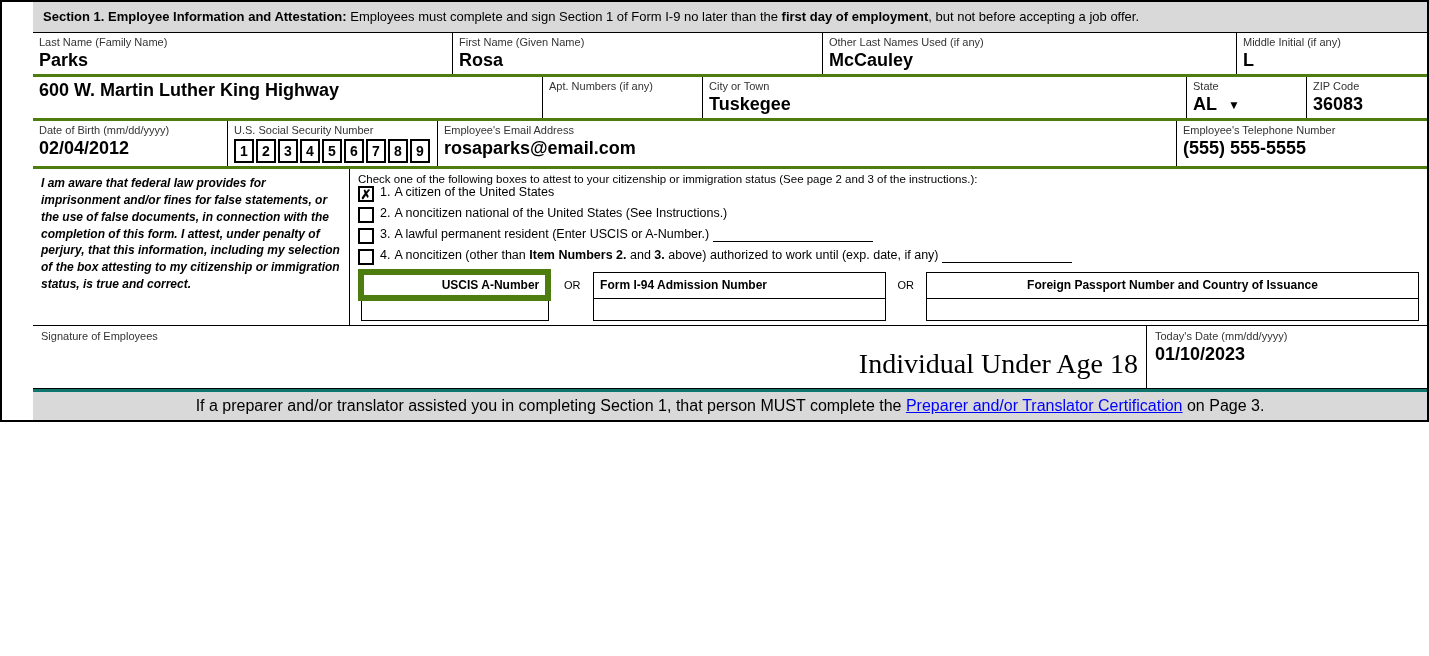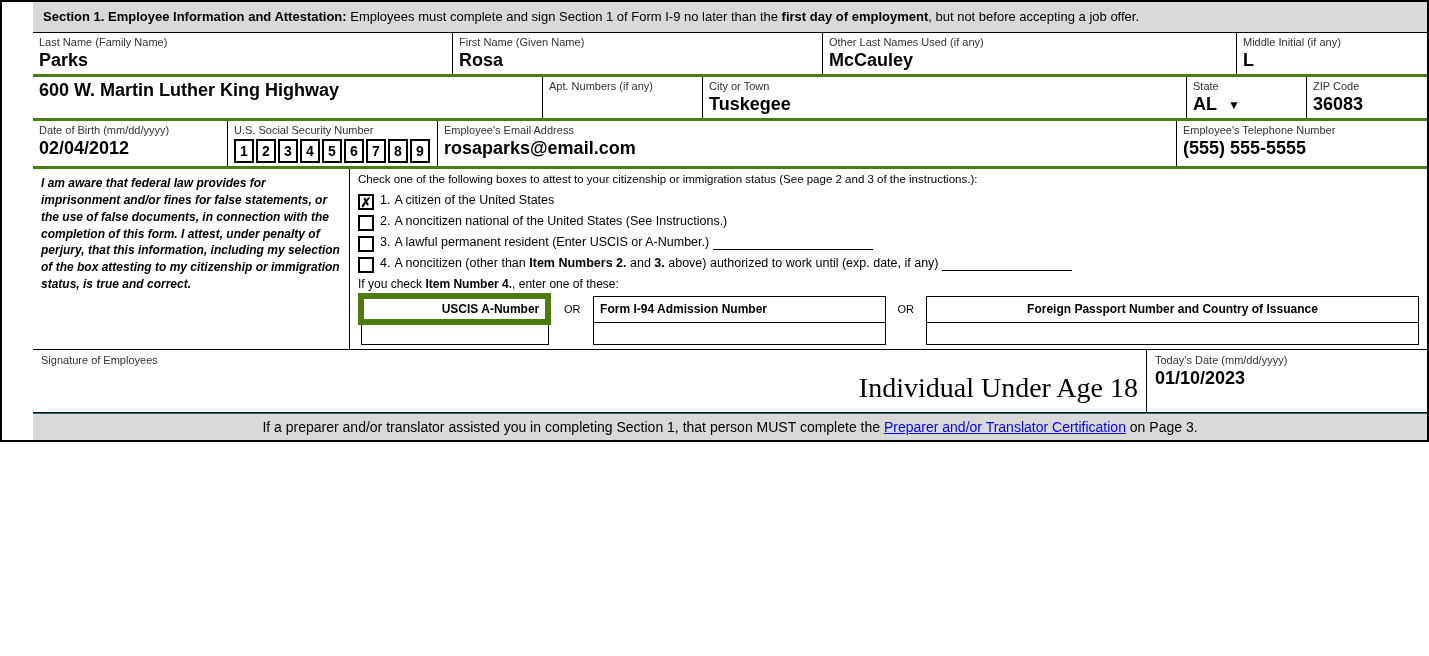--- a/index.html
+++ b/index.html
@@ -29,33 +29,33 @@
     .row3 .cell-email { flex: 1; }
     .row3 .cell-phone { flex: 0 0 250px; }
     
     .ssn-boxes { display: flex; gap: 2px; margin-top: 3px; }
     .ssn-box { width: 20px; height: 24px; border: 2px solid #000; display: flex; align-items: center; justify-content: center; font-size: 14px; font-weight: bold; }
     
     .row4 { border-bottom: 1px solid #000; }
     .row4-inner { display: flex; }
     .cell-legal { flex: 0 0 317px; border-right: 1px solid #000; padding: 6px 8px; font-size: 12px; font-style: italic; font-weight: bold; line-height: 1.4; }
     .cell-checkboxes { flex: 1; padding: 4px 8px; }
-    .checkbox-header { font-size: 11.5px; margin-bottom: 8px; }
+    .checkbox-header { font-size: 11.5px; margin-bottom: 0; }
     .checkbox-item { display: flex; align-items: flex-start; margin-bottom: 4px; font-size: 12.5px; }
     .checkbox-box { width: 16px; height: 16px; border: 2px solid #000; display: flex; align-items: center; justify-content: center; margin-right: 6px; margin-top: 1px; flex-shrink: 0; font-size: 14px; font-weight: bold; }
     .checkbox-box.checked::after { content: '✗'; font-size: 13px; font-weight: bold; }
     .if-check-text { font-size: 12px; margin: 4px 0 2px 0; }
     .if-check-text strong { font-weight: bold; }
     
     .sig-row { display: flex; border-bottom: 1px solid #000; }
     .cell-sig { flex: 1; border-right: 1px solid #000; padding: 4px 8px; }
     .cell-date { flex: 0 0 280px; padding: 4px 8px; }
     .sig-text { font-family: 'Brush Script MT', cursive; font-size: 28px; text-align: right; padding: 4px 0; }
     
-    .footer { padding: 5px 10px; font-size: 14px; text-align: center; background: #d9d9d9; border-top: 1px solid #0f766e; }
+    .footer { padding: 5px 10px; font-size: 16px; text-align: center; background: #d9d9d9; border-top: 3px solid #0f766e; }
     .footer a { color: #0000ff; text-decoration: underline; }
   </style>
 </head>
 <body>
 
 <div class="form-container">
 
   <div class="section-header">
     <strong>Section 1. Employee Information and Attestation:</strong><span> Employees must complete and sign Section 1 of Form I-9 no later than the </span><strong>first day of employment</strong><span>, but not before accepting a job offer.</span>
   </div>
@@ -160,23 +160,20 @@
           <span style="display:inline-block;border-bottom:1px solid #000;width:160px;margin-left:4px;">&nbsp;</span>
         </div>
 
         <div class="checkbox-item">
           <div class="checkbox-box"></div>
           <span style="margin-right:4px;">4.</span>
           <span>A noncitizen (other than <strong>Item Numbers 2.</strong> and <strong>3.</strong> above) authorized to work until (exp. date, if any)&nbsp;</span>
           <span style="display:inline-block;border-bottom:1px solid #000;width:130px;">&nbsp;</span>
         </div>
 
-        <div class="if-check-text">
-          <span>If you check </span><strong>Item Number 4.</strong><span>, enter one of these:</span>
-        </div>
 
         <table style="width:100%;border-collapse:collapse;font-size:12px;">
           <tbody>
               <tr>
             <td style="border:6px solid #4d7c0f;text-align:right;padding:3px 6px;font-weight:bold;">USCIS A-Number</td>
             <td style="border:none;padding:2px 4px;font-size:11px;text-align:center;">OR</td>
             <td style="border:1px solid #000;padding:3px 6px;font-weight:bold;">Form I-94 Admission Number</td>
             <td style="border:none;padding:2px 4px;font-size:11px;text-align:center;">OR</td>
             <td style="border:1px solid #000;text-align:center;padding:3px 6px;font-weight:bold;">Foreign Passport Number and Country of Issuance</td>
           </tr>

